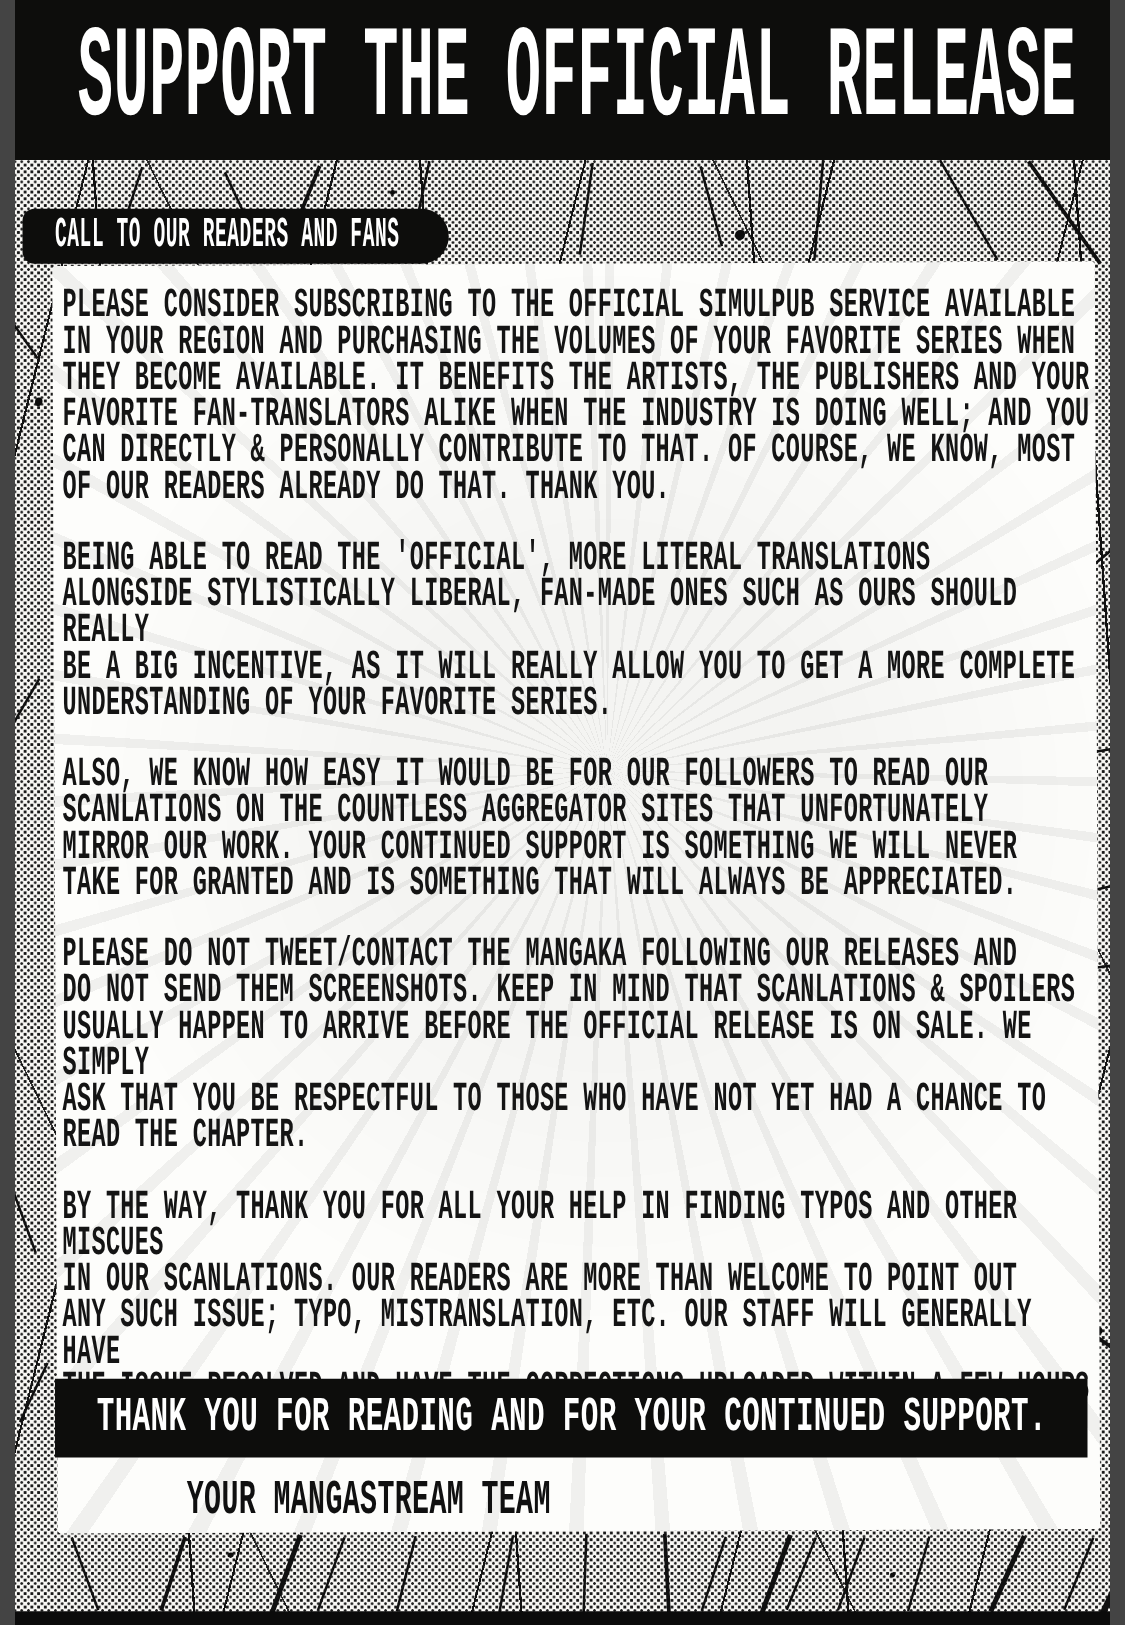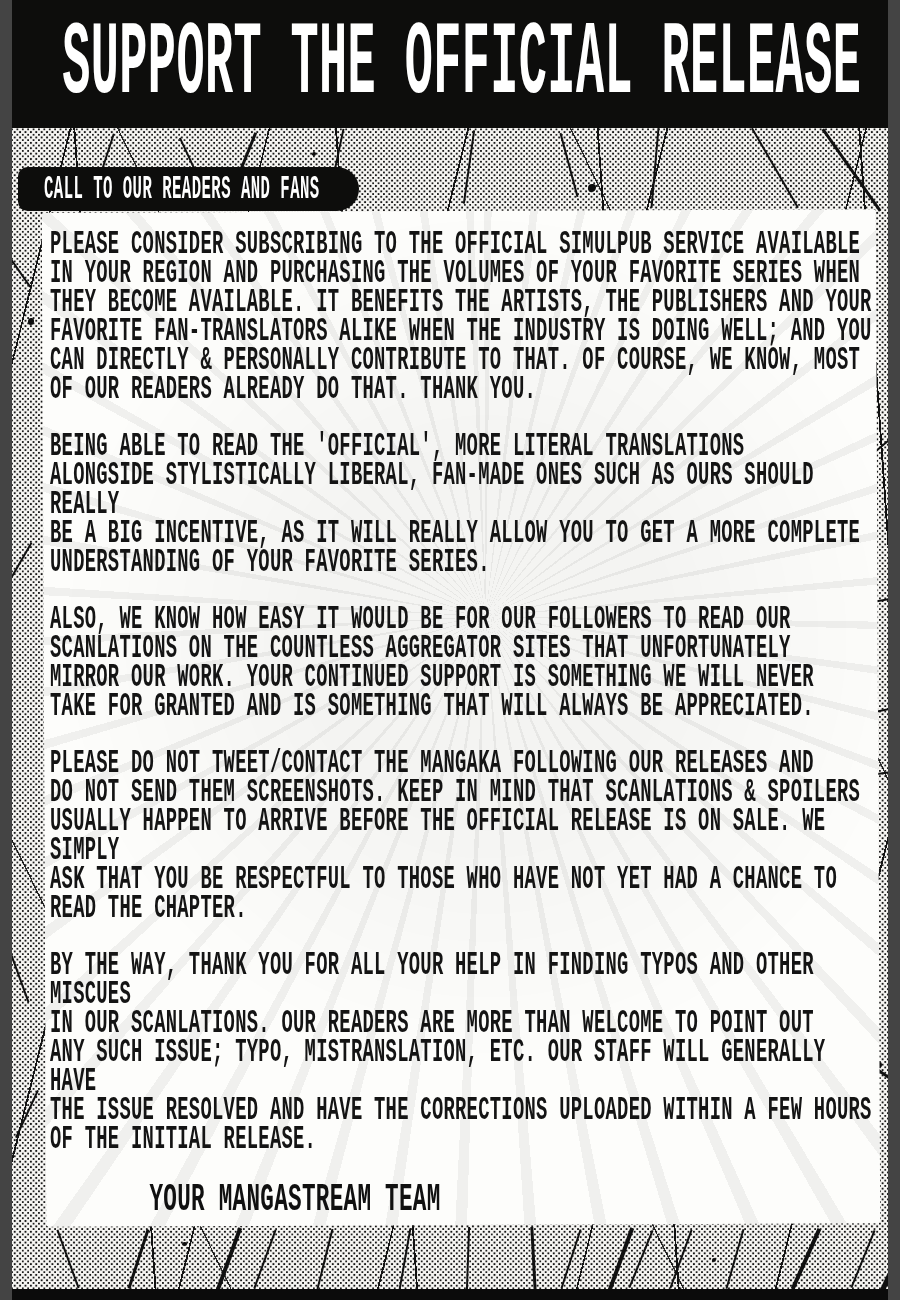--- a/index.html
+++ b/index.html
@@ -184,19 +184,22 @@
 USUALLY HAPPEN TO ARRIVE BEFORE THE OFFICIAL RELEASE IS ON SALE. WE SIMPLY
 ASK THAT YOU BE RESPECTFUL TO THOSE WHO HAVE NOT YET HAD A CHANCE TO
 READ THE CHAPTER.</p>
     <p class="para">BY THE WAY, THANK YOU FOR ALL YOUR HELP IN FINDING TYPOS AND OTHER MISCUES
 IN OUR SCANLATIONS. OUR READERS ARE MORE THAN WELCOME TO POINT OUT
 ANY SUCH ISSUE; TYPO, MISTRANSLATION, ETC. OUR STAFF WILL GENERALLY HAVE
 THE ISSUE RESOLVED AND HAVE THE CORRECTIONS UPLOADED WITHIN A FEW HOURS
 OF THE INITIAL RELEASE.</p>
   </div>
 
+  <div class="thanks-bar">
+    <span class="thanks-label">THANK YOU FOR READING AND FOR YOUR CONTINUED SUPPORT.</span>
+  </div>
   <div class="signoff-row">
     <span class="signoff-label">YOUR MANGASTREAM TEAM</span>
   </div>
 
   <div class="bottom-strip"></div>
 
 </div>
 
 </body></html>

